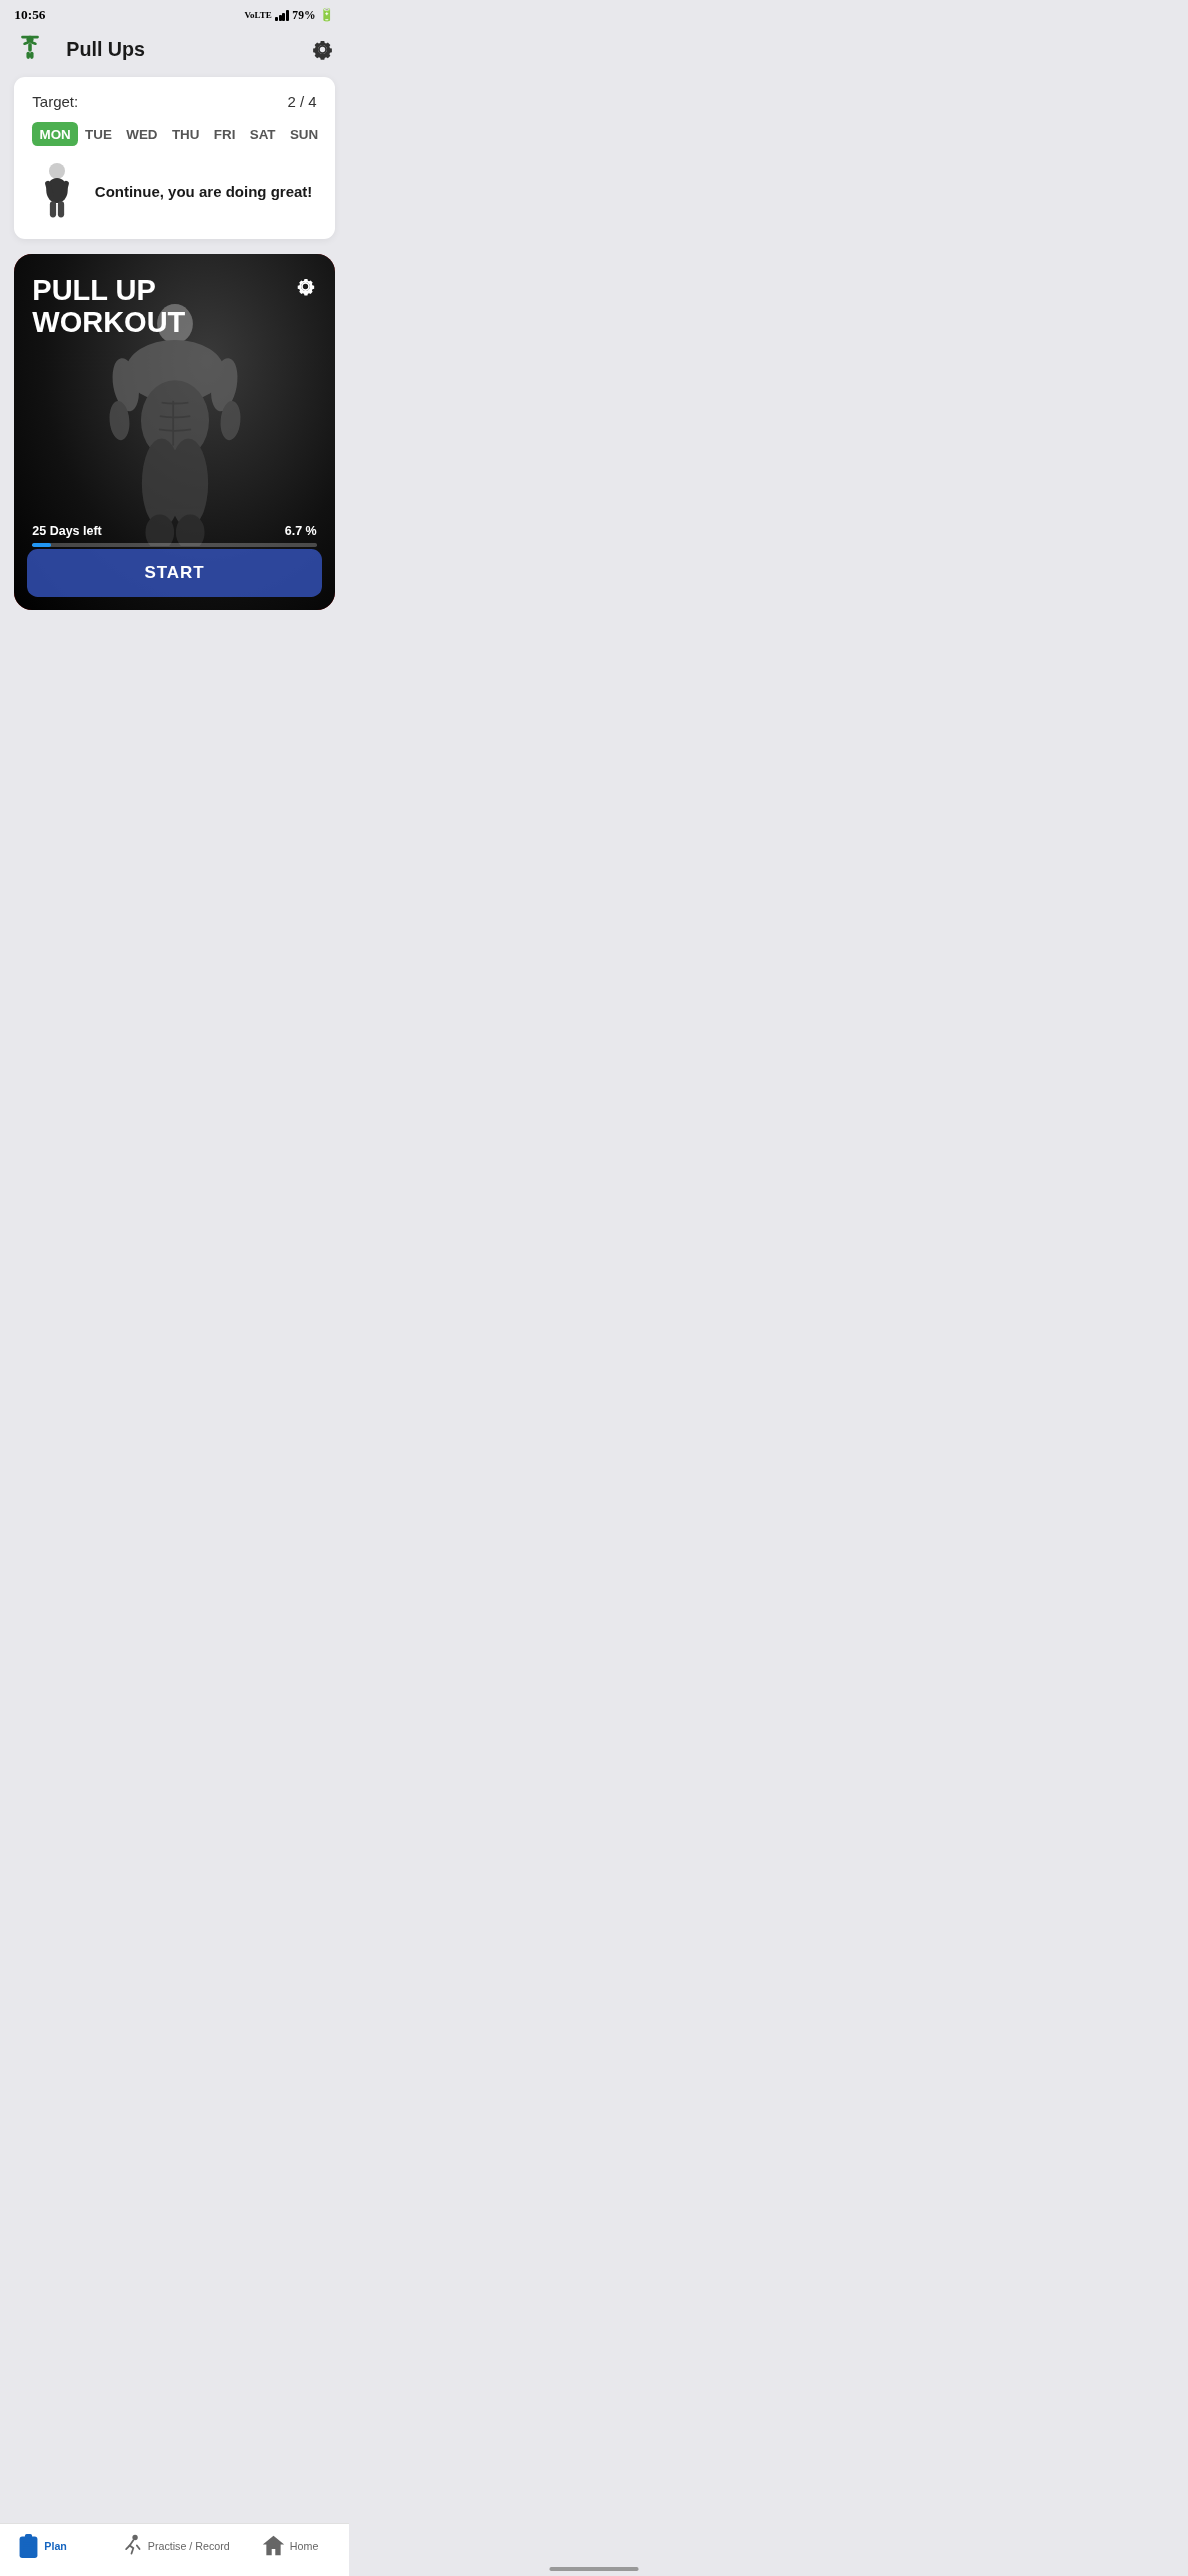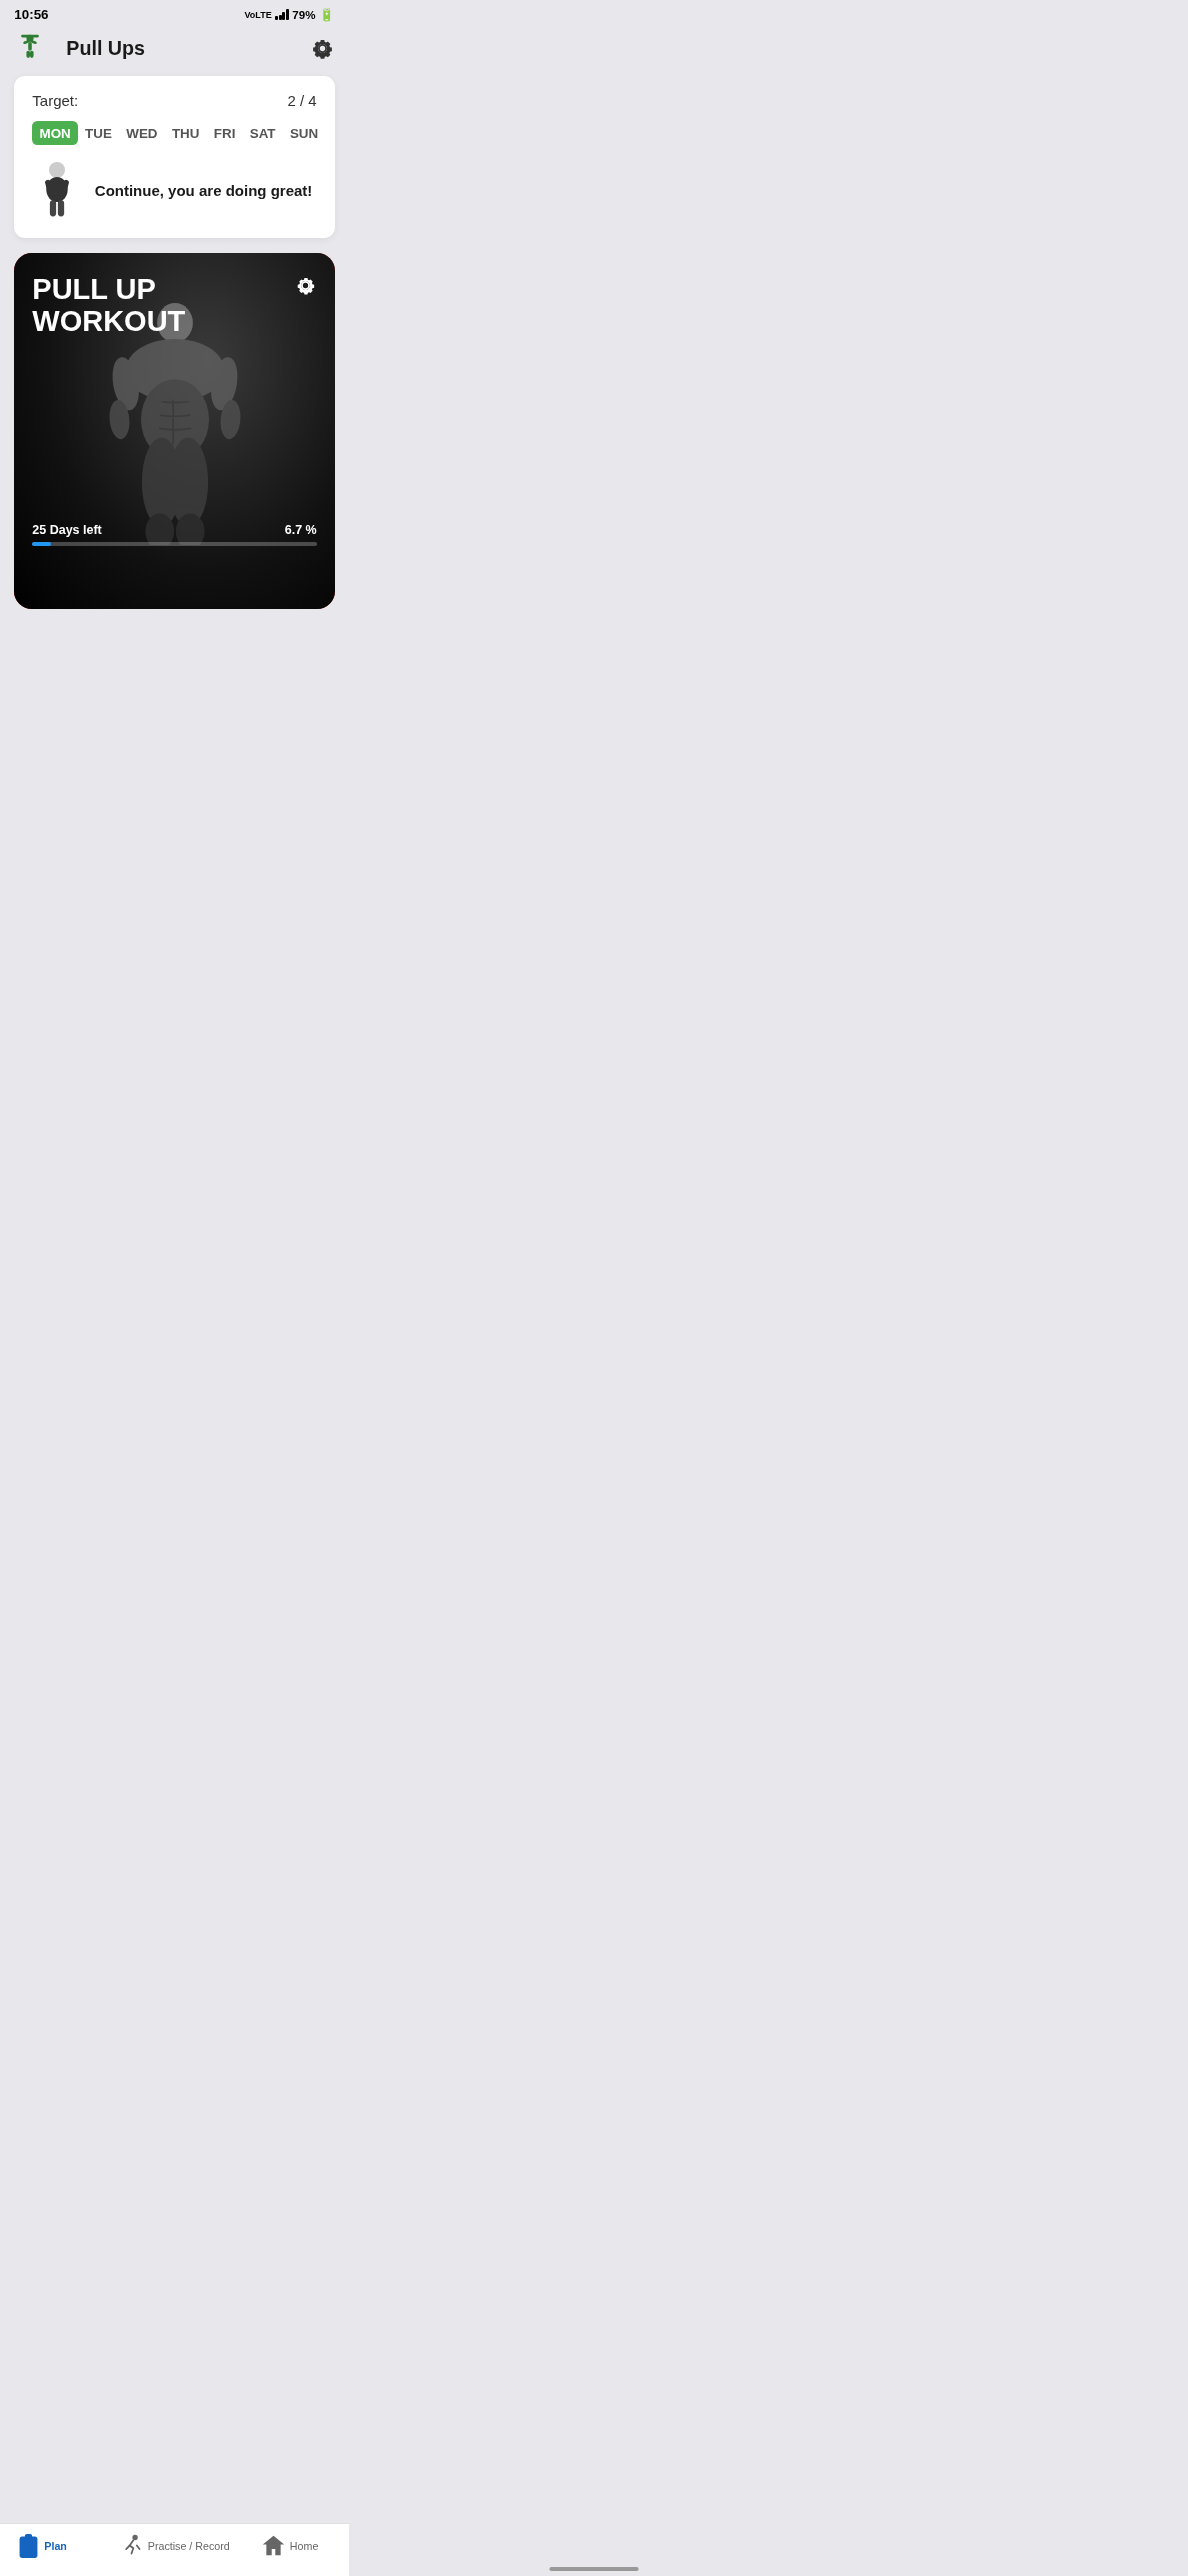--- a/index.html
+++ b/index.html
@@ -14,20 +14,21 @@
       overflow-x: hidden;
     }
 
     
     .status-bar {
       display: flex;
       justify-content: space-between;
       align-items: center;
       padding: 7.2px 14.3px 3.6px;
       background: #e8e8ec;
+      font-family: Liberation Serif, serif;
     }
 
     .status-time {
       font-size: 13.4px;
       font-weight: 600;
       color: #000;
     }
 
     .status-icons {
       display: flex;
@@ -419,20 +420,21 @@
   <div class="progress-section">
     <div class="progress-labels">
       <span class="days-left">25 Days left</span>
       <span class="progress-pct">6.7 %</span>
     </div>
     <div class="progress-bar-bg">
       <div class="progress-bar-fill" id="progress-fill" style="width: 6.7%;"></div>
     </div>
   </div>
 
+  <button class="start-btn">START</button>
 </div>
 
 <div class="spacer"></div>
 
 <div class="bottom-nav">
 
   <div class="nav-item active">
     <div class="nav-icon">
       <svg viewBox="0 0 28 28" fill="none" xmlns="http://www.w3.org/2000/svg">
         <rect x="4" y="4" width="20" height="24" rx="3" fill="#1565C0"></rect>

